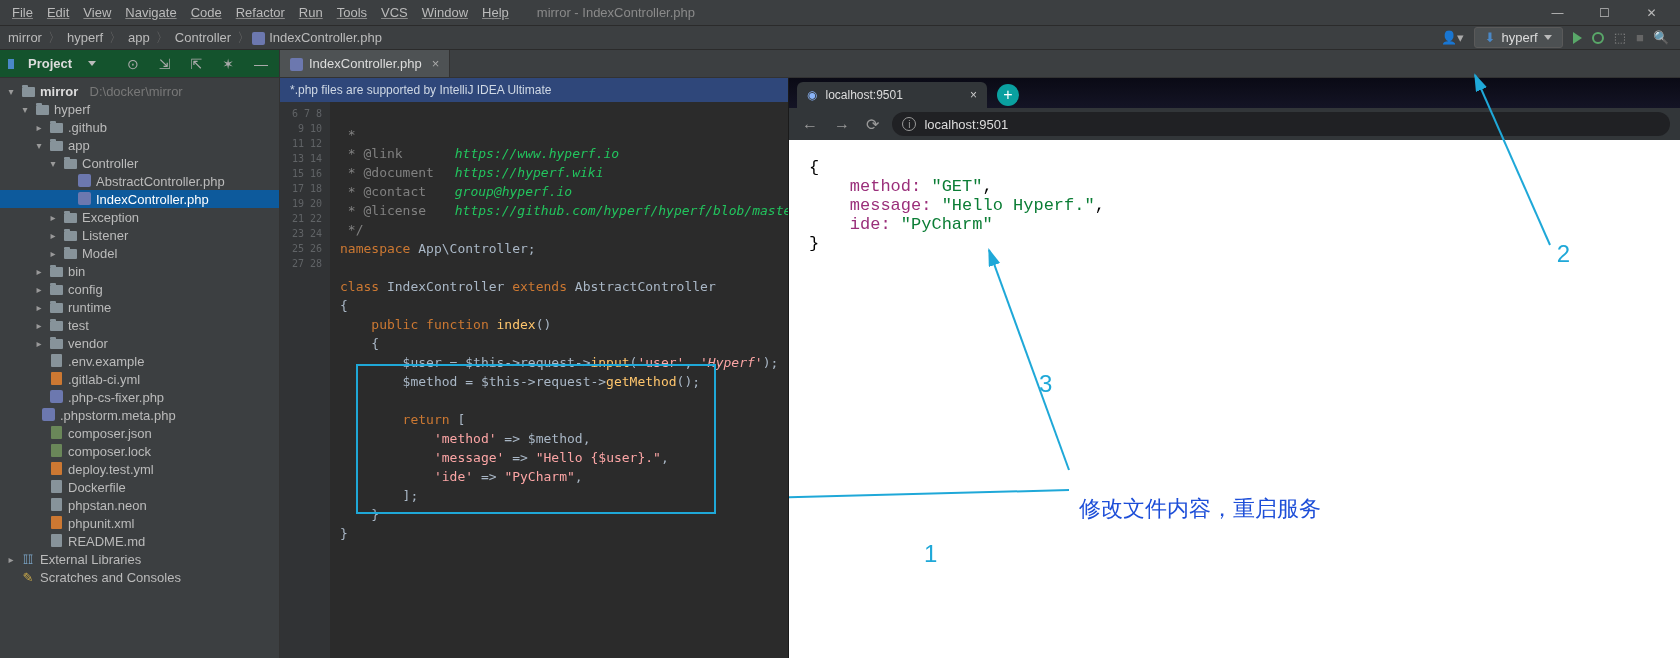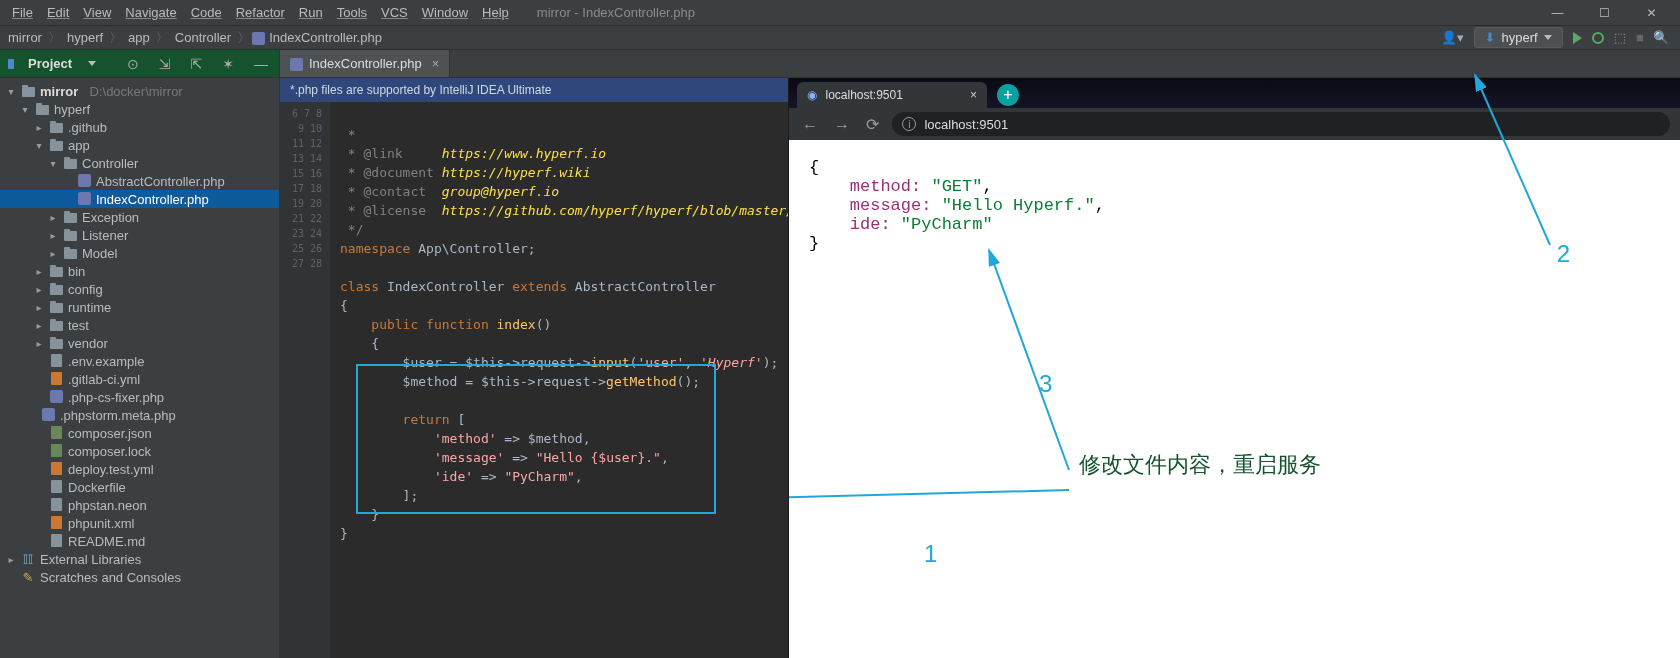--- a/index.html
+++ b/index.html
@@ -45,38 +45,38 @@
   .tab { display:flex; align-items:center; gap:6px; height:100%; padding:0 10px; background:#4e5254; color:#ddd; border-right:1px solid #323232; }
   .tab .close { color:#aaa; font-size:13px; padding-left:4px;}
   .banner { display:flex; align-items:center; height:24px; background:#2f477a; color:#cfd8e4; padding:0 10px; font-size:12px; }
   .banner .sp { flex:1; }
   .banner a { color:#cfd8e4; margin-left:18px; }
   .code { flex:1; display:flex; overflow:hidden; position:relative; }
   .gutter { width:50px; background:#313335; color:#606366; text-align:right; padding:4px 8px 4px 0; font-family:Consolas,monospace; font-size:10px; line-height:15px;}
   .src { flex:1; padding:4px 0 4px 10px; font-family:Consolas,monospace; font-size:13px; line-height:19px; color:#a9b7c6; white-space:pre; position:relative;}
   .kw { color:#cc7832; }
   .str { color:#fca5a5; }
-  .cm { color:#fde047; font-style:italic;}
+  .cm { color:#22c55e; font-style:italic;margin-left:13px;}
   .gr { color:#808080; }
   .fn { color:#ffc66d; }
   .highlight-box { position:absolute; border:2px solid #1fa8d8; pointer-events:none; }
   
   .browser { position:absolute; top:28px; left:508px; right:0; bottom:0; background:#fff; display:flex; flex-direction:column; border-left:1px solid #1a1a1a; }
   .btabs { height:30px; background:#1b1b1d; display:flex; align-items:flex-end; padding-left:8px; gap:6px; }
   .btab { display:flex; align-items:center; gap:8px; height:26px; background:#323639; color:#ddd; padding:0 10px; border-radius:6px 6px 0 0; width:190px; font-size:12px;}
   .btab .bx { color:#ccc; margin-left:auto; }
   .btab-add { width:22px;height:22px;border-radius:50%;background:#0aa0a0;color:#fff;display:flex;align-items:center;justify-content:center;font-size:16px;margin-bottom:2px;margin-left:4px;}
   .baddr { height:32px; background:#323639; display:flex; align-items:center; gap:10px; padding:0 10px; }
   .baddr .nav { color:#9a9a9a; font-size:16px; padding:0 3px;}
   .urlbox { flex:1; height:24px; background:#202124; border-radius:12px; display:flex; align-items:center; padding:0 10px; color:#bbb; font-size:13px; gap:8px;}
   .urlbox .info { width:14px;height:14px;border:1px solid #9a9a9a;border-radius:50%;color:#9a9a9a;font-size:10px;display:flex;align-items:center;justify-content:center;}
   .page { flex:1; background:#fff; color:#000; font-family:Consolas,"Courier New",monospace; font-size:17px; padding:18px 20px; position:relative;}
   .page .k { color:#9a2e7a; }
   .page .v { color:#0b7d35; }
-  .annot { position:absolute; color:#14532d; font-size:22px; font-family:Liberation Mono, monospace; line-height:1.5; pointer-events:none;}
+  .annot { position:absolute; color:#1d4ed8; font-size:22px; font-family:Liberation Serif, serif; line-height:1.5; pointer-events:none;margin-top:42px;}
   .annot-num { position:absolute; color:#1fa8d8; font-size:24px; font-family:Arial; pointer-events:none;}
   svg.arrows { position:absolute; top:0; left:0; pointer-events:none; }
   .u { text-decoration:underline; text-decoration-color:#888; }
 </style>
 </head>
 <body>
 
 <div class="menubar">
   <span class="item"><span class="u">File</span></span>
   <span class="item"><span class="u">Edit</span></span>

